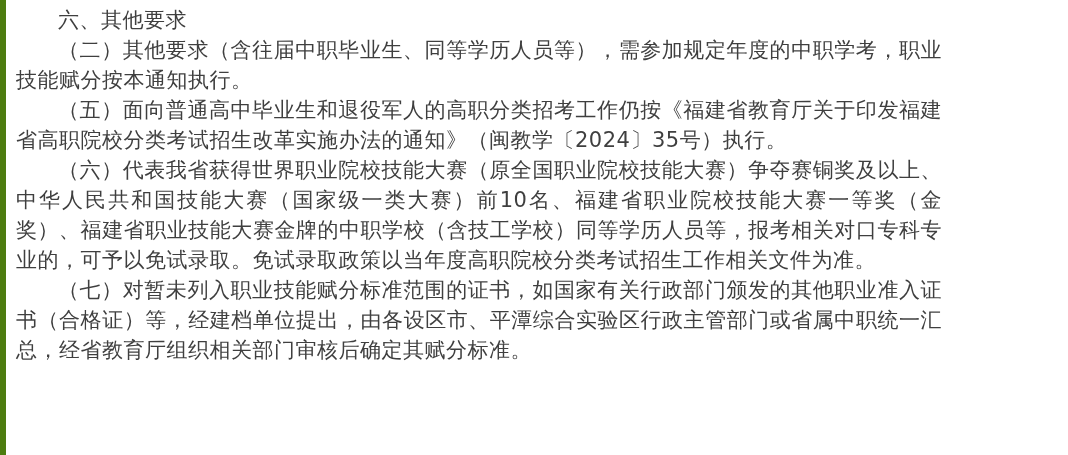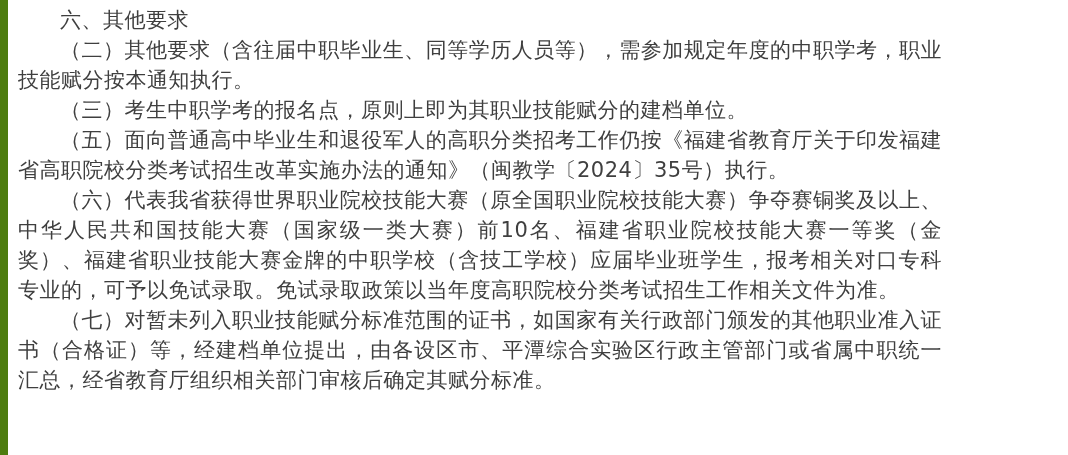--- a/index.html
+++ b/index.html
@@ -6,21 +6,21 @@
     margin: 0;
     padding: 0;
     background: #ffffff;
   }
   .page {
     position: relative;
     width: 960px;
     height: 455px;
     box-sizing: border-box;
     background: #ffffff;
-    border-left: 8px solid #4d7c0f;
+    border-left: 6px solid #4d7c0f;
     padding: 5px 18px 0 10px;
     overflow: hidden;
     font-family: "DejaVu Sans", "Liberation Sans", sans-serif;
     font-size: 21px;
     line-height: 30px;
     color: #3f3f3f;
   }
   .para {
     margin: 0;
     text-indent: 2em;
@@ -30,18 +30,17 @@
   .heading {
     font-weight: normal;
   }
 </style>
 </head>
 <body>
 
 <div class="page">
   <p class="para heading">六、其他要求</p>
   <p class="para">（二）其他要求（含往届中职毕业生、同等学历人员等），需参加规定年度的中职学考，职业技能赋分按本通知执行。</p>
-  <p class="para">（三）考生中职学考的报名点，原则上即为其职业技能赋分的建档单位。</p>
   <p class="para">（五）面向普通高中毕业生和退役军人的高职分类招考工作仍按《福建省教育厅关于印发福建省高职院校分类考试招生改革实施办法的通知》（闽教学〔2024〕35号）执行。</p>
-  <p class="para">（六）代表我省获得世界职业院校技能大赛（原全国职业院校技能大赛）争夺赛铜奖及以上、中华人民共和国技能大赛（国家级一类大赛）前10名、福建省职业院校技能大赛一等奖（金奖）、福建省职业技能大赛金牌的中职学校（含技工学校）应届毕业班学生，报考相关对口专科专业的，可予以免试录取。免试录取政策以当年度高职院校分类考试招生工作相关文件为准。</p>
+  <p class="para">（六）代表我省获得世界职业院校技能大赛（原全国职业院校技能大赛）争夺赛铜奖及以上、中华人民共和国技能大赛（国家级一类大赛）前10名、福建省职业院校技能大赛一等奖（金奖）、福建省职业技能大赛金牌的中职学校（含技工学校）同等学历人员等，报考相关对口专科专业的，可予以免试录取。免试录取政策以当年度高职院校分类考试招生工作相关文件为准。</p>
   <p class="para">（七）对暂未列入职业技能赋分标准范围的证书，如国家有关行政部门颁发的其他职业准入证书（合格证）等，经建档单位提出，由各设区市、平潭综合实验区行政主管部门或省属中职统一汇总，经省教育厅组织相关部门审核后确定其赋分标准。</p>
 
 </div>
 
 </body></html>

